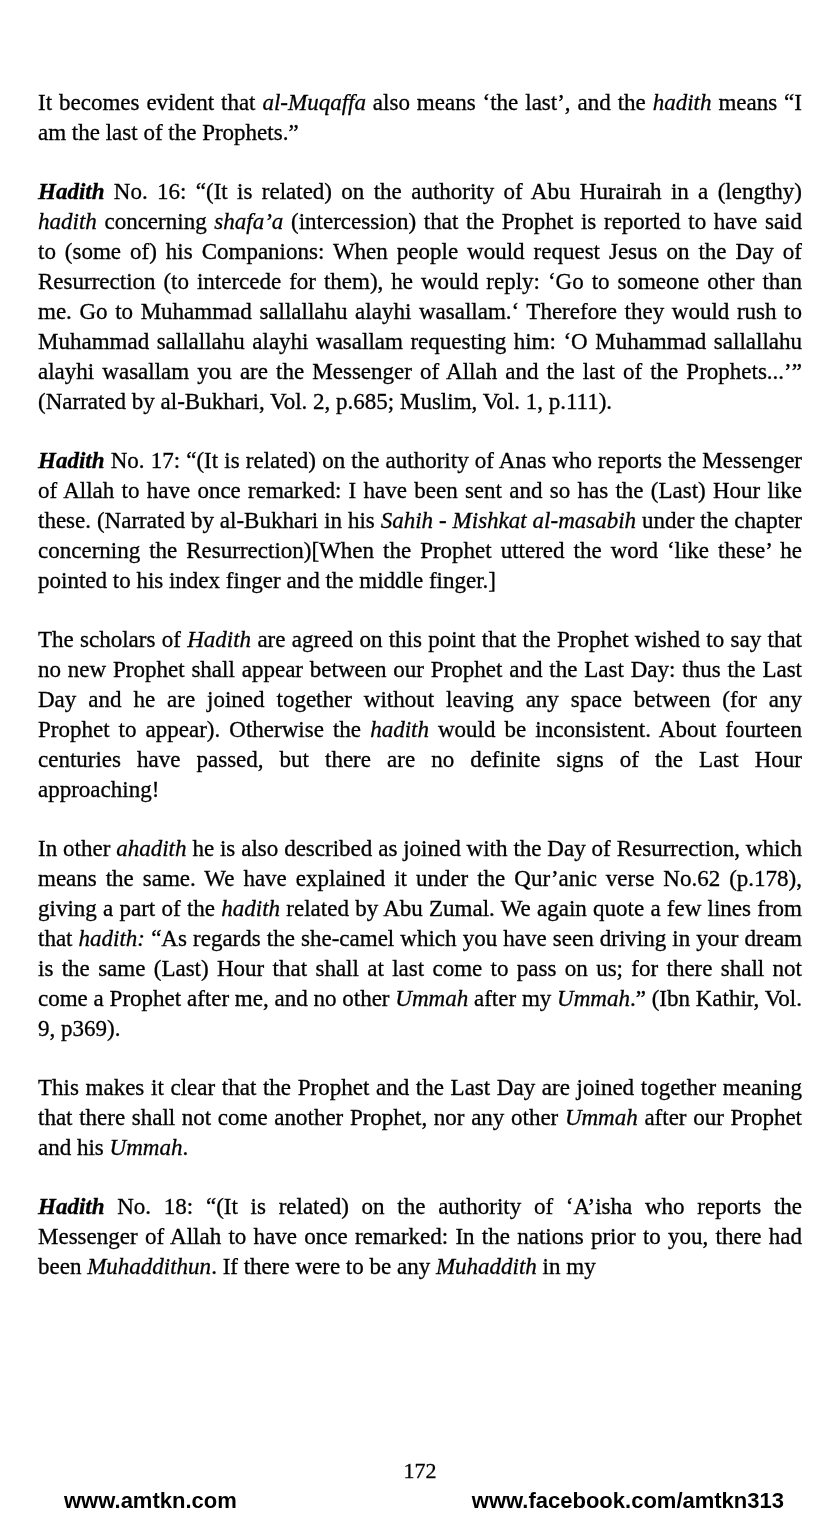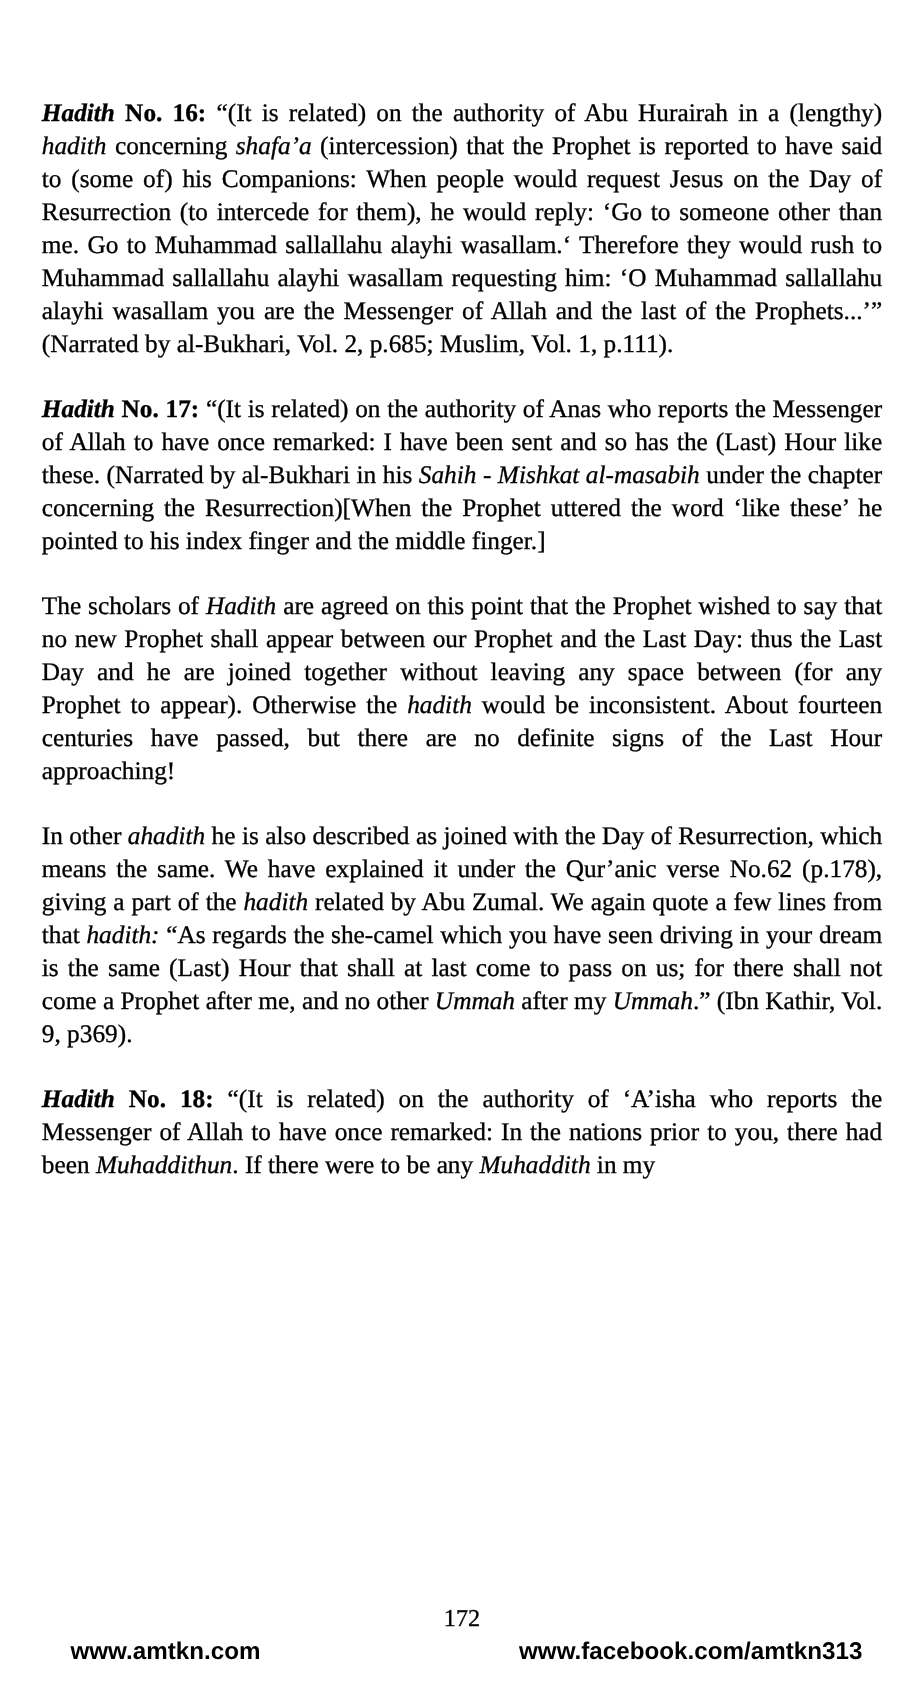--- a/index.html
+++ b/index.html
@@ -26,21 +26,21 @@
   }
   .page-text p {
     margin: 0 0 29px 0;
     font-size: 23px;
     line-height: 30px;
     text-align: justify;
     -webkit-text-stroke: 0.3px #000;
   }
   .run.normal     { font-style: normal;  font-weight: normal; }
   .run.italic     { font-style: italic;  font-weight: normal; }
-  .run.bold       { font-style: normal;  font-weight: bold;   }
+  .run.bold       { font-style: normal;  font-weight: normal;   }
   .run.bolditalic { font-style: italic;  font-weight: bold;   }
   .page-number {
     position: absolute;
     top: 1458px;
     left: 0;
     width: 100%;
     text-align: center;
     font-family: "Liberation Serif", serif;
     font-size: 22px;
     line-height: 26px;
@@ -61,24 +61,26 @@
     font-size: 22px;
     line-height: 28px;
   }
 </style>
 </head>
 <body>
 
 <div class="page">
 
   <div class="page-text">
+      <p><span class="run normal">It becomes evident that </span><span class="run italic">al-Muqaffa</span><span class="run normal"> also means ‘the last’, and the </span><span class="run italic">hadith</span><span class="run normal"> means “I am the last of the Prophets.”</span></p>
       <p><span class="run bolditalic">Hadith</span><span class="run bold"> No. 16: </span><span class="run normal">“(It is related) on the authority of Abu Hurairah in a (lengthy) </span><span class="run italic">hadith</span><span class="run normal"> concerning </span><span class="run italic">shafa’a</span><span class="run normal"> (intercession) that the Prophet is reported to have said to (some of) his Companions: When people would request Jesus on the Day of Resurrection (to intercede for them), he would reply: ‘Go to someone other than me. Go to Muhammad sallallahu alayhi wasallam.‘ Therefore they would rush to Muhammad sallallahu alayhi wasallam requesting him: ‘O Muhammad sallallahu alayhi wasallam you are the Messenger of Allah and the last of the Prophets...’” (Narrated by al-Bukhari, Vol. 2, p.685; Muslim, Vol. 1, p.111).</span></p>
       <p><span class="run bolditalic">Hadith</span><span class="run bold"> No. 17: </span><span class="run normal">“(It is related) on the authority of Anas who reports the Messenger of Allah to have once remarked: I have been sent and so has the (Last) Hour like these. (Narrated by al-Bukhari in his </span><span class="run italic">Sahih - Mishkat al-masabih</span><span class="run normal"> under the chapter concerning the Resurrection)[When the Prophet uttered the word ‘like these’ he pointed to his index finger and the middle finger.]</span></p>
       <p><span class="run normal">The scholars of </span><span class="run italic">Hadith</span><span class="run normal"> are agreed on this point that the Prophet wished to say that no new Prophet shall appear between our Prophet and the Last Day: thus the Last Day and he are joined together without leaving any space between (for any Prophet to appear). Otherwise the </span><span class="run italic">hadith</span><span class="run normal"> would be inconsistent. About fourteen centuries have passed, but there are no definite signs of the Last Hour approaching!</span></p>
       <p><span class="run normal">In other </span><span class="run italic">ahadith</span><span class="run normal"> he is also described as joined with the Day of Resurrection, which means the same. We have explained it under the Qur’anic verse No.62 (p.178), giving a part of the </span><span class="run italic">hadith</span><span class="run normal"> related by Abu Zumal. We again quote a few lines from that </span><span class="run italic">hadith:</span><span class="run normal"> “As regards the she-camel which you have seen driving in your dream is the same (Last) Hour that shall at last come to pass on us; for there shall not come a Prophet after me, and no other </span><span class="run italic">Ummah</span><span class="run normal"> after my </span><span class="run italic">Ummah</span><span class="run normal">.” (Ibn Kathir, Vol. 9, p369).</span></p>
+      <p><span class="run normal">This makes it clear that the Prophet and the Last Day are joined together meaning that there shall not come another Prophet, nor any other </span><span class="run italic">Ummah</span><span class="run normal"> after our Prophet and his </span><span class="run italic">Ummah</span><span class="run normal">.</span></p>
       <p><span class="run bolditalic">Hadith</span><span class="run bold"> No. 18: </span><span class="run normal">“(It is related) on the authority of ‘A’isha who reports the Messenger of Allah to have once remarked: In the nations prior to you, there had been </span><span class="run italic">Muhaddithun</span><span class="run normal">. If there were to be any </span><span class="run italic">Muhaddith</span><span class="run normal"> in my</span></p>
     </div>
 
   <div class="page-number">172</div>
 
   <div class="footer-links">
     <span>www.amtkn.com</span>
     <span>www.facebook.com/amtkn313</span>
   </div>
 

